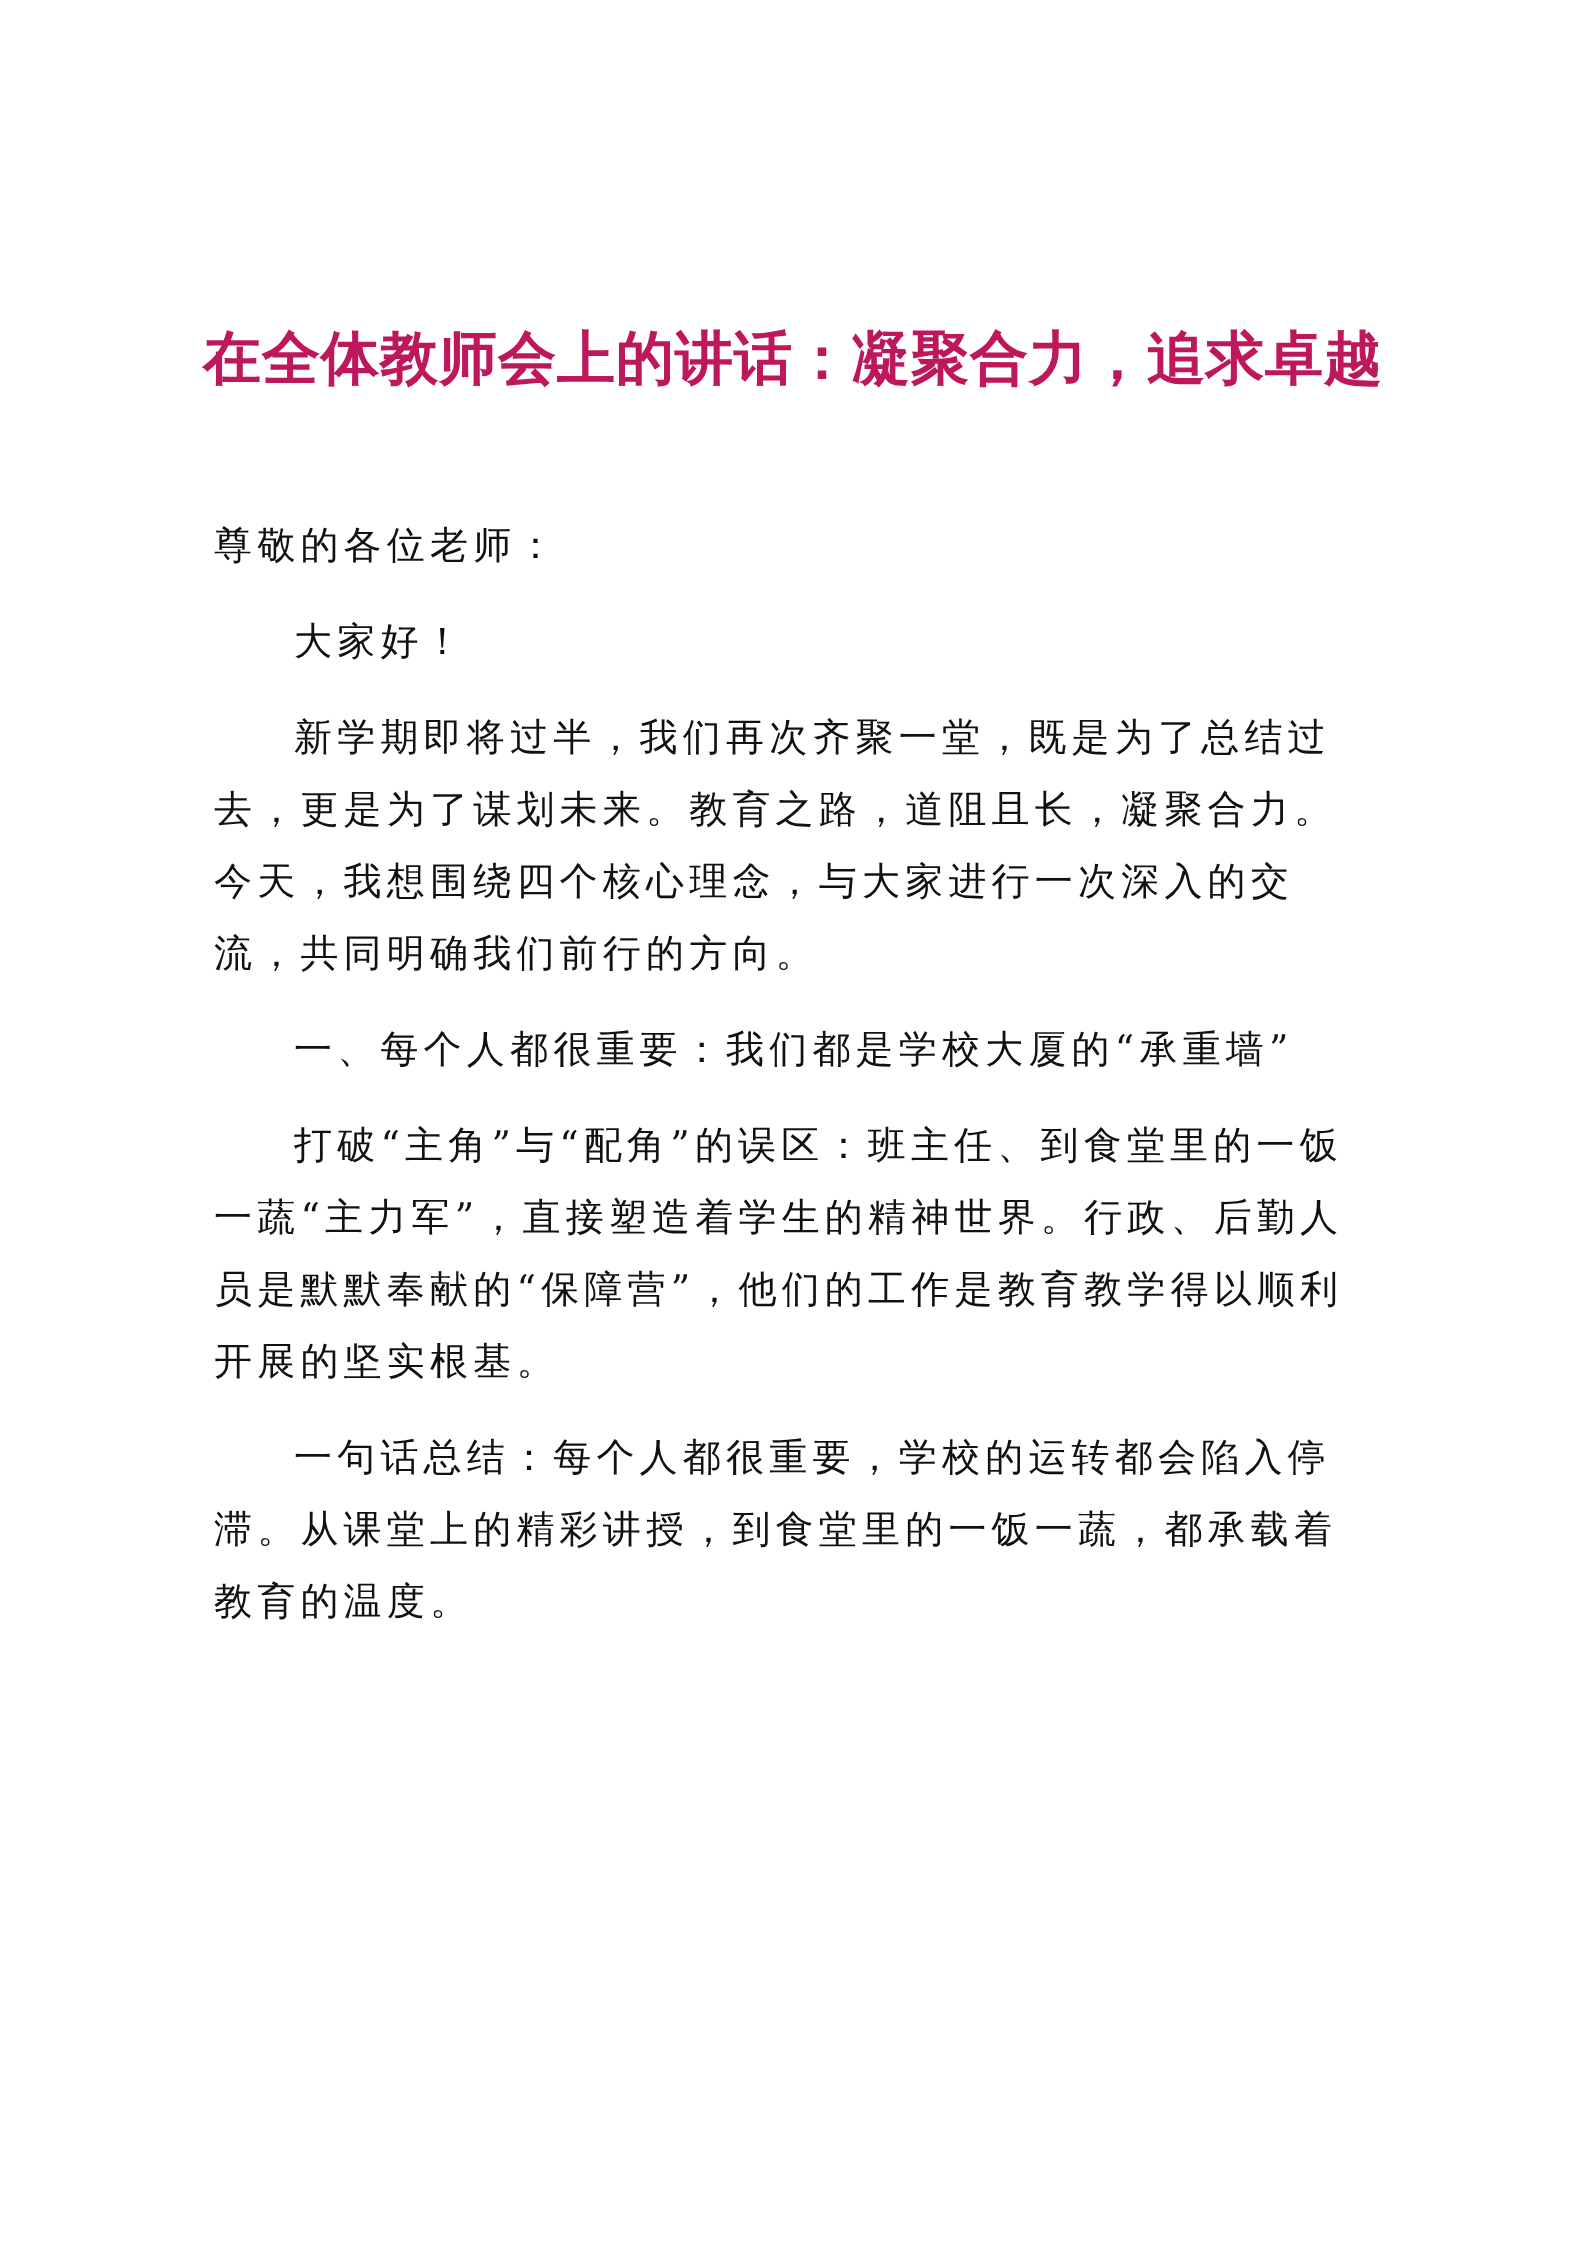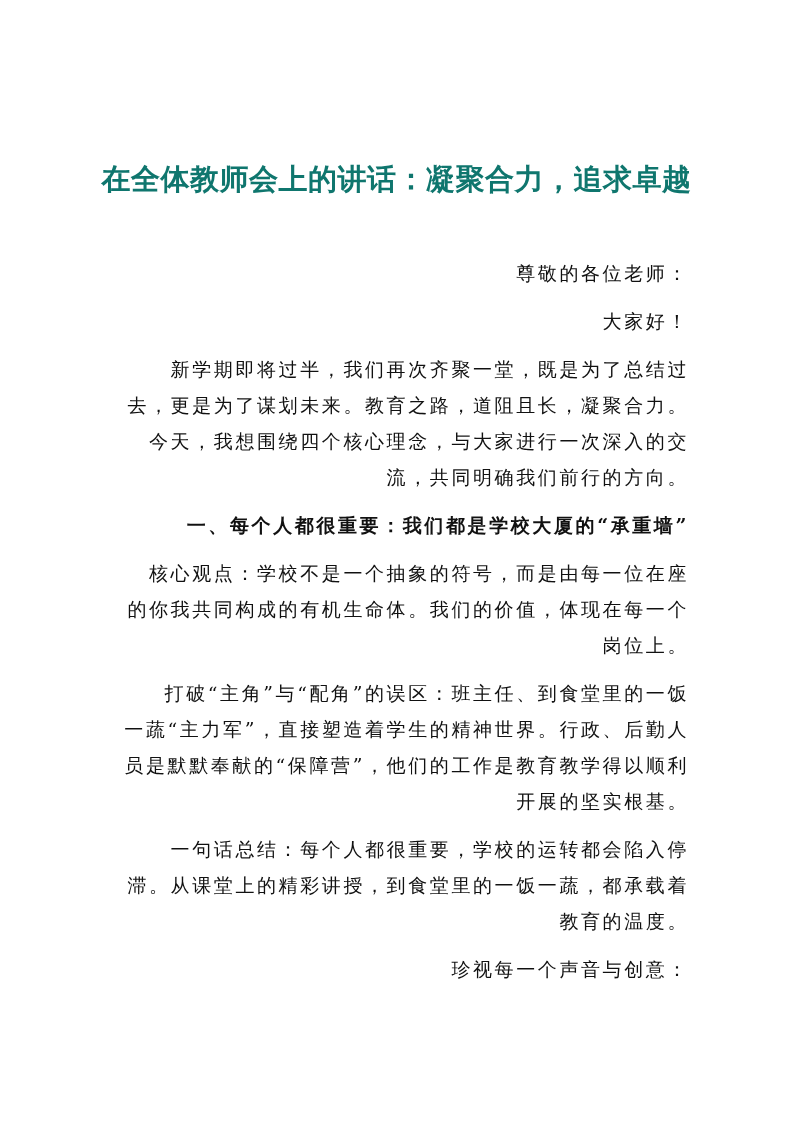--- a/index.html
+++ b/index.html
@@ -1,36 +1,34 @@
 <!DOCTYPE html>
 <html><head>
 <meta charset="utf-8">
 <style>
   html, body { margin: 0; padding: 0; background: #ffffff; }
   body { width: 793px; height: 1122px; position: relative; overflow: hidden;
          font-family: "DejaVu Serif", "Liberation Serif", serif; color: #111; }
   .page { position: absolute; left: 0; top: 0; width: 793px; height: 1122px; background: #fff; }
   .title { position: absolute; left: 0; width: 793px; top: 160px; text-align: center;
            font-family: "DejaVu Sans", "Liberation Sans", sans-serif; font-weight: bold;
-           font-size: 29px; letter-spacing: 0.5px; color: #0f766e; }
+           font-size: 29px; letter-spacing: 0.5px; color: #be185d; }
   .body { position: absolute; left: 107px; top: 255px; width: 582px; font-size: 19px;
           line-height: 36px; letter-spacing: 2.6px; }
   .body p { margin: 0 0 12px 0; }
-  .indent { text-indent: 40px; text-align: right; }
-  .salutation { margin-bottom: 12px; text-align: right; }
-  .heading { font-weight: bold; }
+  .indent { text-indent: 40px; }
+  .salutation { margin-bottom: 12px; }
+  .heading { font-weight: normal; }
 </style>
 </head>
 <body>
 
 <div class="page">
   <div class="title">在全体教师会上的讲话：凝聚合力，追求卓越</div>
   <div class="body">
     <p class="salutation">尊敬的各位老师：</p>
     <p class="indent">大家好！</p>
     <p class="indent">新学期即将过半，我们再次齐聚一堂，既是为了总结过去，更是为了谋划未来。教育之路，道阻且长，凝聚合力。今天，我想围绕四个核心理念，与大家进行一次深入的交流，共同明确我们前行的方向。</p>
     <p class="indent heading">一、每个人都很重要：我们都是学校大厦的“承重墙”</p>
-    <p class="indent">核心观点：学校不是一个抽象的符号，而是由每一位在座的你我共同构成的有机生命体。我们的价值，体现在每一个岗位上。</p>
     <p class="indent">打破“主角”与“配角”的误区：班主任、到食堂里的一饭一蔬“主力军”，直接塑造着学生的精神世界。行政、后勤人员是默默奉献的“保障营”，他们的工作是教育教学得以顺利开展的坚实根基。</p>
     <p class="indent">一句话总结：每个人都很重要，学校的运转都会陷入停滞。从课堂上的精彩讲授，到食堂里的一饭一蔬，都承载着教育的温度。</p>
-    <p class="indent">珍视每一个声音与创意：</p>
   </div>
 </div>
 
 </body></html>

